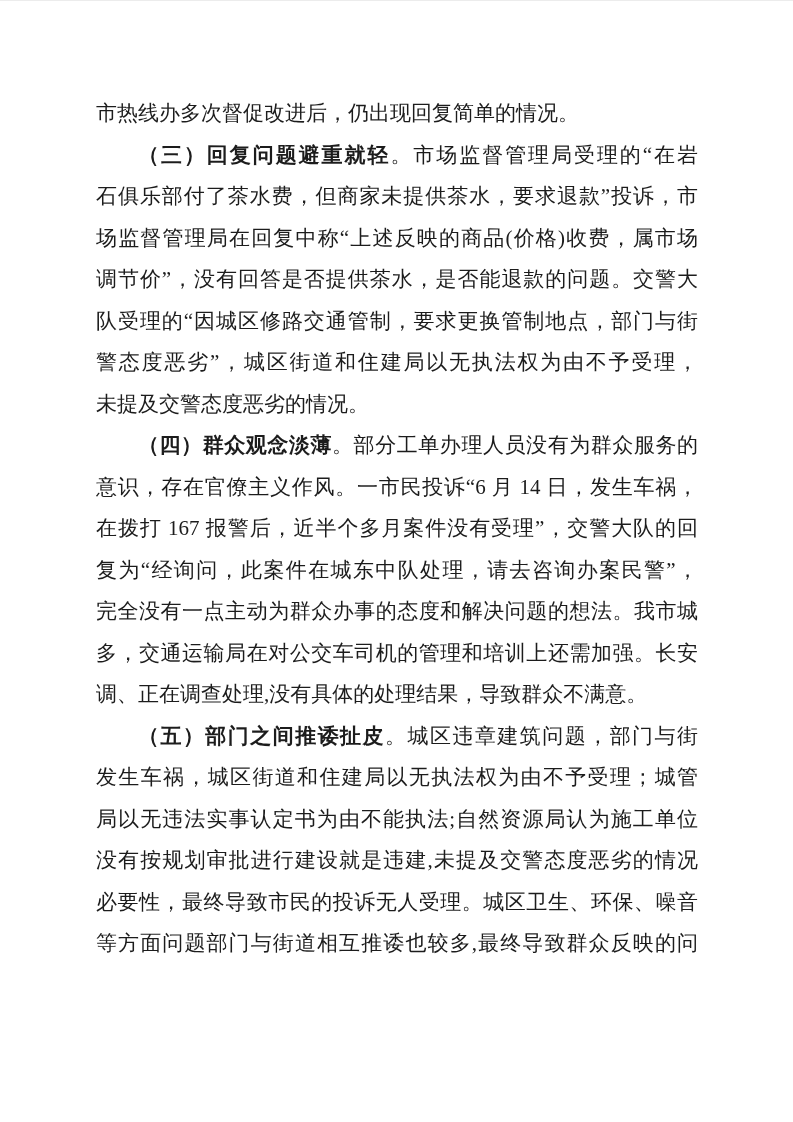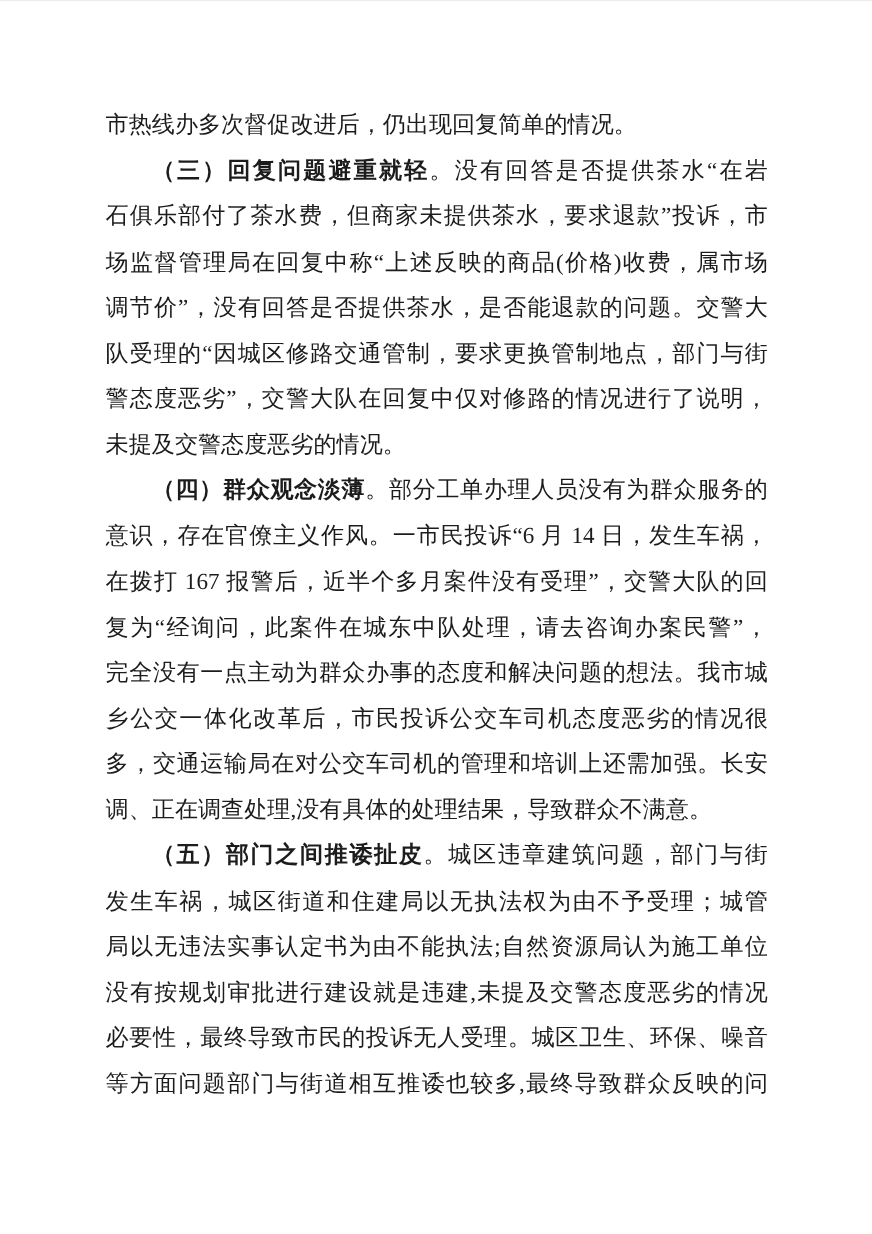--- a/index.html
+++ b/index.html
@@ -40,34 +40,33 @@
     font-weight: bold;
   }
 </style>
 </head>
 <body>
 
 <div class="page">
 
   <div class="line last"><span>市热线办多次督促改进后，仍出现回复简单的情况。</span></div>
 
-  <div class="line indent"><span class="bold">（三）回复问题避重就轻</span><span>。没有回答是否提供茶水“在岩</span></div>
+  <div class="line indent"><span class="bold">（三）回复问题避重就轻</span><span>。市场监督管理局受理的“在岩</span></div>
   <div class="line"><span>石俱乐部付了茶水费，但商家未提供茶水，要求退款”投诉，市</span></div>
   <div class="line"><span>场监督管理局在回复中称“上述反映的商品(价格)收费，属市场</span></div>
   <div class="line"><span>调节价”，没有回答是否提供茶水，是否能退款的问题。交警大</span></div>
   <div class="line"><span>队受理的“因城区修路交通管制，要求更换管制地点，部门与街</span></div>
-  <div class="line"><span>警态度恶劣”，交警大队在回复中仅对修路的情况进行了说明，</span></div>
+  <div class="line"><span>警态度恶劣”，城区街道和住建局以无执法权为由不予受理，</span></div>
   <div class="line last"><span>未提及交警态度恶劣的情况。</span></div>
 
   <div class="line indent"><span class="bold">（四）群众观念淡薄</span><span>。部分工单办理人员没有为群众服务的</span></div>
   <div class="line"><span>意识，存在官僚主义作风。一市民投诉“6 月 14 日，发生车祸，</span></div>
   <div class="line"><span>在拨打 167 报警后，近半个多月案件没有受理”，交警大队的回</span></div>
   <div class="line"><span>复为“经询问，此案件在城东中队处理，请去咨询办案民警”，</span></div>
   <div class="line"><span>完全没有一点主动为群众办事的态度和解决问题的想法。我市城</span></div>
-  <div class="line"><span>乡公交一体化改革后，市民投诉公交车司机态度恶劣的情况很</span></div>
   <div class="line"><span>多，交通运输局在对公交车司机的管理和培训上还需加强。长安</span></div>
   <div class="line last"><span>调、正在调查处理,没有具体的处理结果，导致群众不满意。</span></div>
 
   <div class="line indent"><span class="bold">（五）部门之间推诿扯皮</span><span>。城区违章建筑问题，部门与街</span></div>
   <div class="line"><span>发生车祸，城区街道和住建局以无执法权为由不予受理；城管</span></div>
   <div class="line"><span>局以无违法实事认定书为由不能执法;自然资源局认为施工单位</span></div>
   <div class="line"><span>没有按规划审批进行建设就是违建,未提及交警态度恶劣的情况</span></div>
   <div class="line"><span>必要性，最终导致市民的投诉无人受理。城区卫生、环保、噪音</span></div>
   <div class="line"><span>等方面问题部门与街道相互推诿也较多,最终导致群众反映的问</span></div>
 

